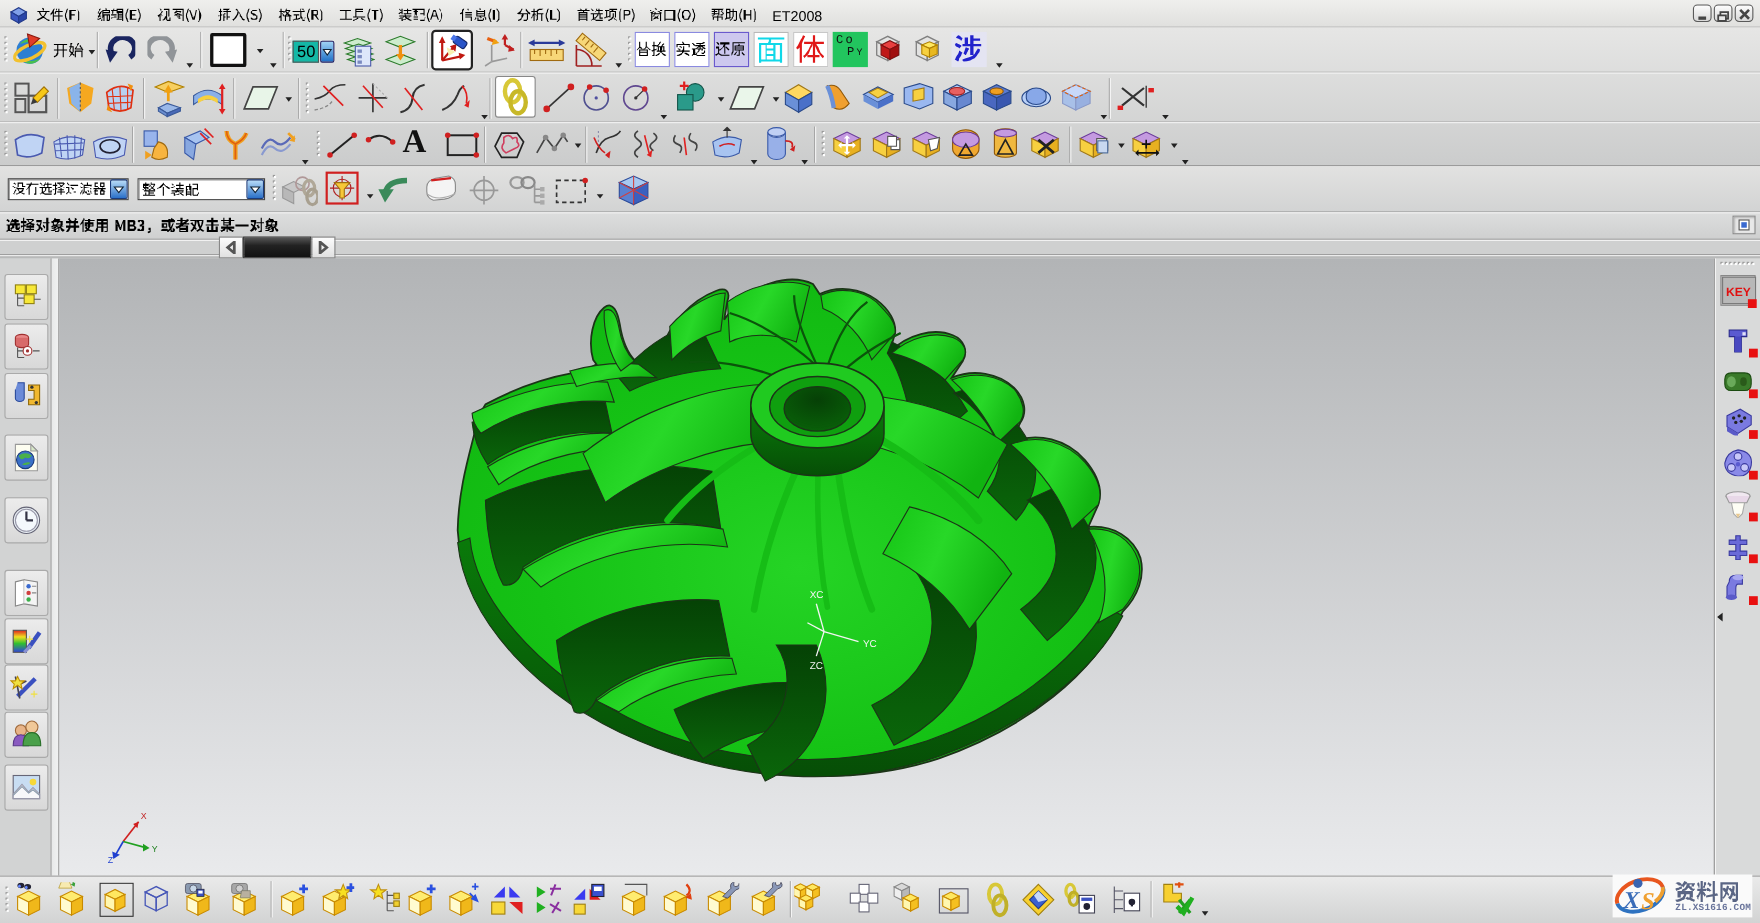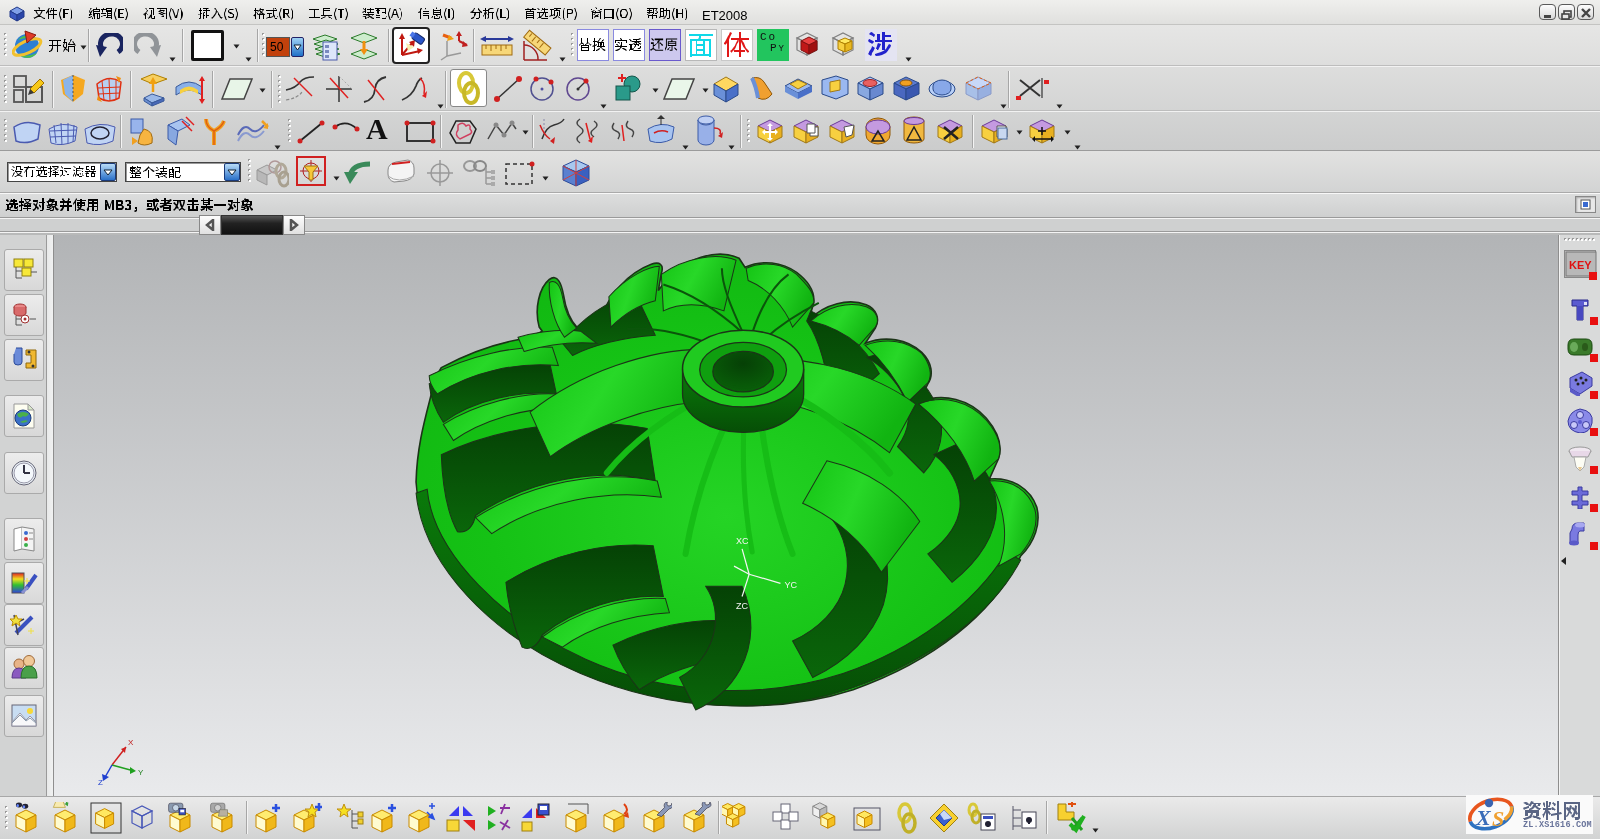--- a/index.html
+++ b/index.html
@@ -178,21 +178,21 @@
       <rect x="2" y="9" width="2" height="2" fill="#fff"></rect>
       <rect x="1" y="13" width="2" height="2" fill="#9a9a9a"></rect>
       <rect x="2" y="14" width="2" height="2" fill="#fff"></rect>
       <rect x="1" y="18" width="2" height="2" fill="#9a9a9a"></rect>
       <rect x="2" y="19" width="2" height="2" fill="#fff"></rect>
       <rect x="1" y="23" width="2" height="2" fill="#9a9a9a"></rect>
       <rect x="2" y="24" width="2" height="2" fill="#fff"></rect>
     </svg>
   </div>
 <div style="position:absolute;left:266px;top:37px;">
-    <div style="width:24px;height:20px;background:#c2410c;border:1px solid #555;font-family:'Liberation Sans',sans-serif;font-size:12px;line-height:19px;padding-left:3px">50</div>
+    <div style="width:24px;height:20px;background:#14b8a6;border:1px solid #555;font-family:'Liberation Sans',sans-serif;font-size:15px;line-height:19px;padding-left:3px">50</div>
   </div>
 <div style="position:absolute;left:291px;top:37px;">
     <div style="width:13px;height:20px;background:linear-gradient(#9fd2f5,#1f70c8);border:1px solid #226;border-radius:2px">
       <svg width="11" height="18" viewBox="0 0 11 18">
         <polygon points="2,7 9,7 5.5,12" fill="#fff" stroke="#123"></polygon>
       </svg>
     </div>
   </div>
 <div style="position:absolute;left:309px;top:30px;">
     <svg width="32" height="32" viewBox="0 0 32 32">

